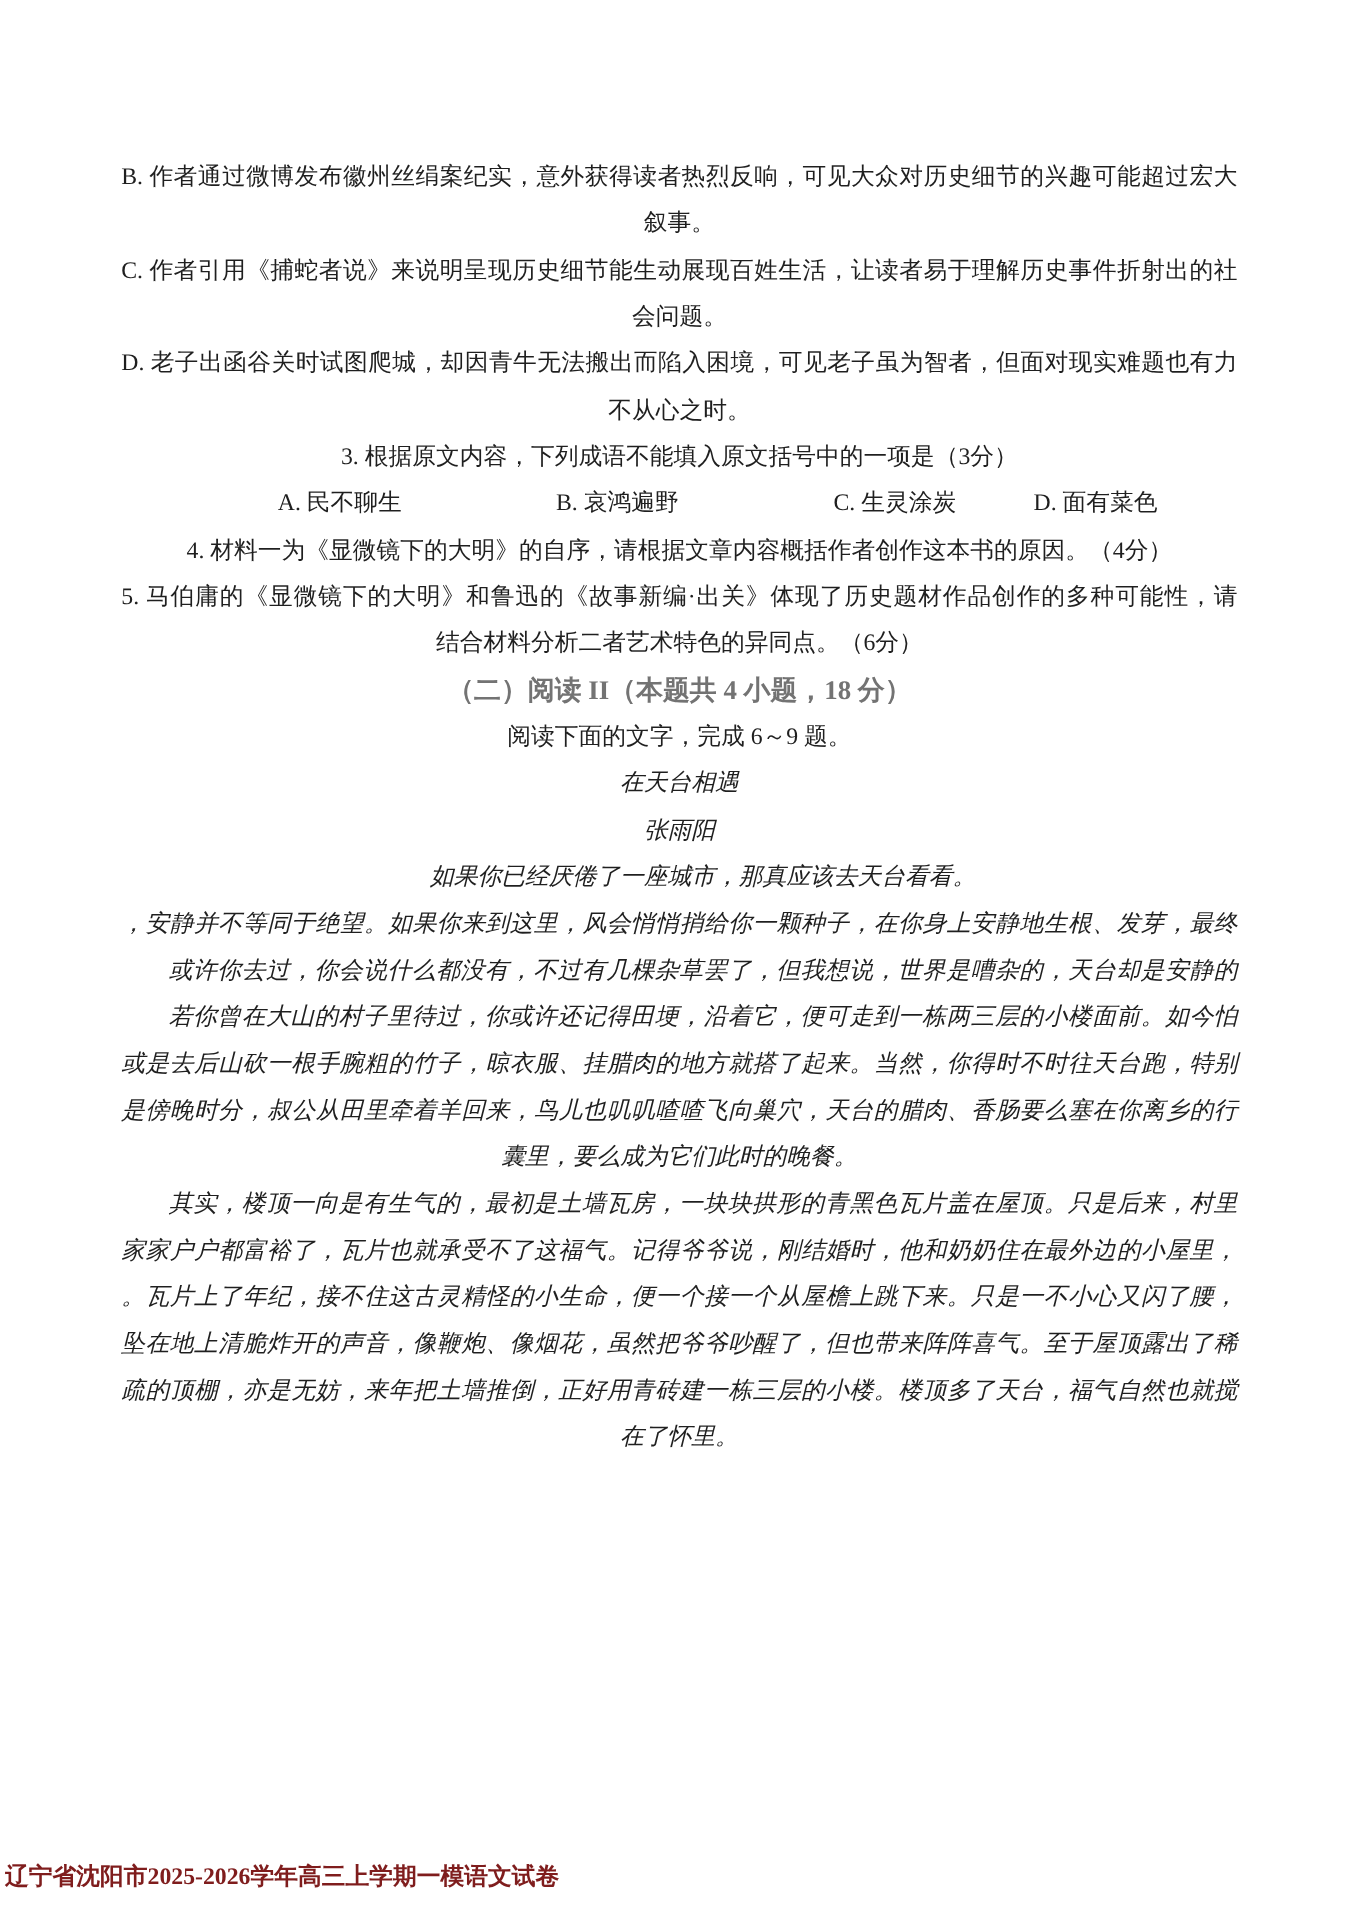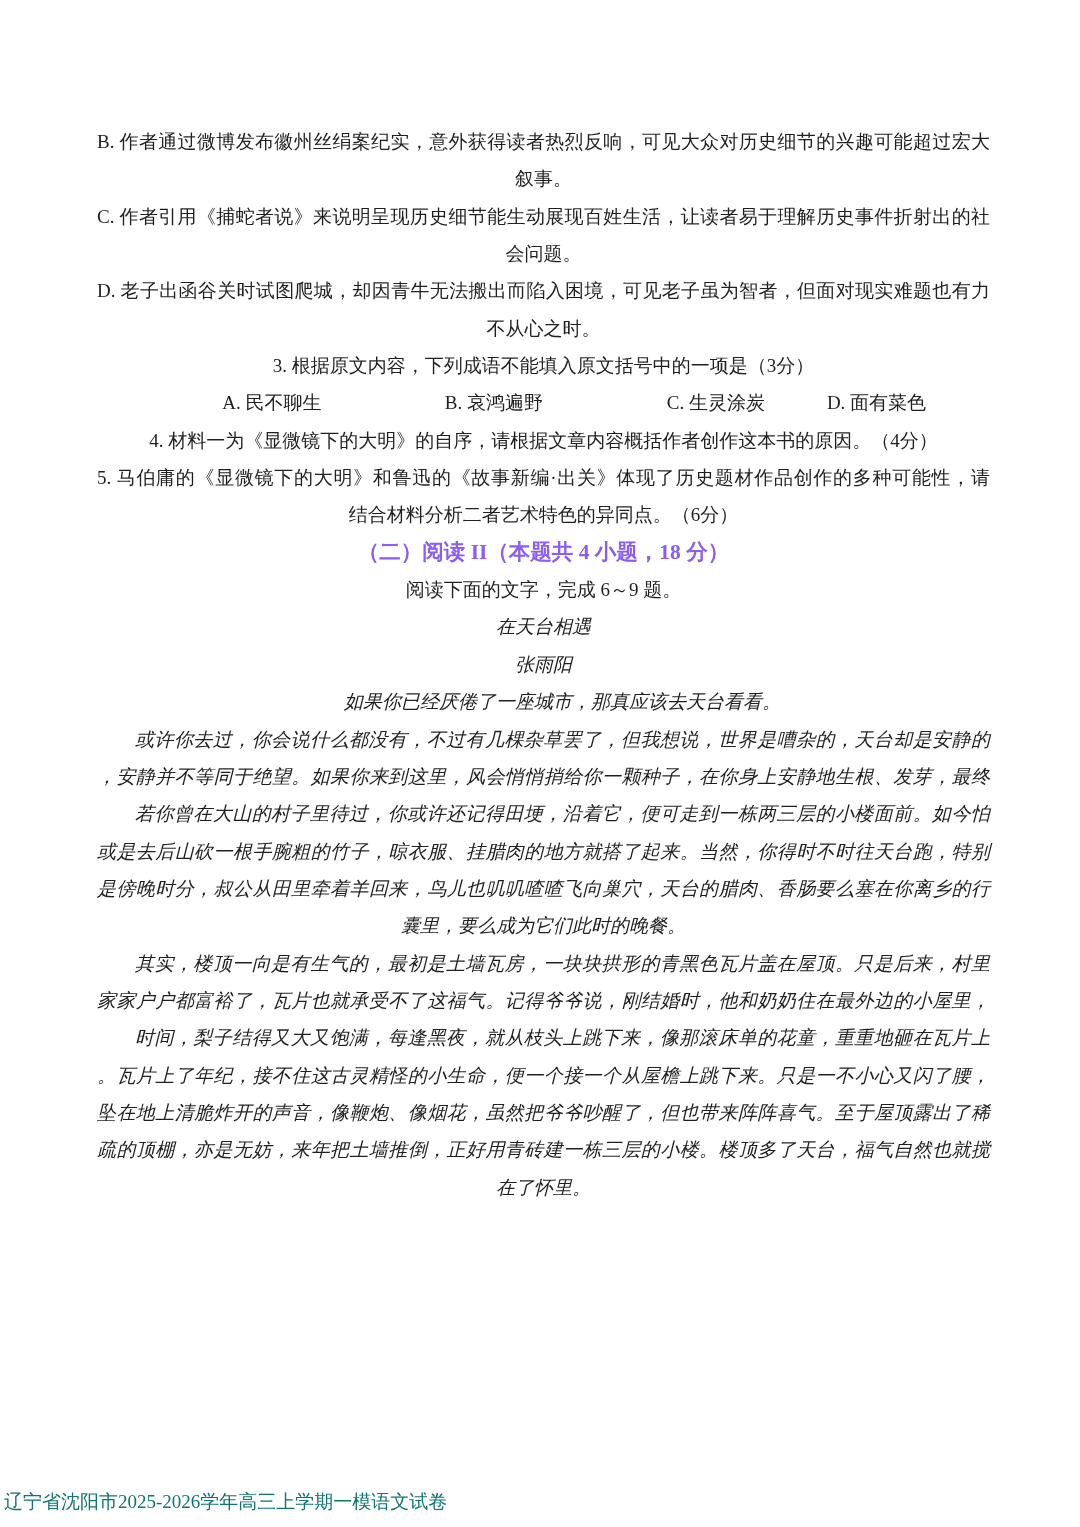--- a/index.html
+++ b/index.html
@@ -38,42 +38,43 @@
     text-indent: 38px;
   }
   .center {
     text-align: center;
     text-align-last: center;
     font-family: Liberation Serif, serif;
   }
   .heading {
     font-weight: bold;
     font-size: 21.5px;
-    color: #8b5cf6;
+    color: #737373;
   }
   
   .kai {
     font-style: italic;
   }
   .options-row span {
     display: inline-block;
     width: 222px;
     font-style: normal;
   }
   .options-row span:last-child {
     width: auto;
   }
   .footer-watermark {
     position: absolute;
     left: 4px;
     top: 1490px;
     font-size: 19px;
     line-height: 24px;
-    color: #0f766e;
+    color: #7f1d1d;
     white-space: nowrap;
+    font-weight: bold;
   }
 </style>
 </head>
 <body>
 
 <div class="page">
   <div class="content">
       <div>
         <div class="line full">B. 作者通过微博发布徽州丝绢案纪实，意外获得读者热烈反响，可见大众对历史细节的兴趣可能超过宏大</div>
         <div class="line">叙事。</div>
@@ -102,35 +103,34 @@
       <div>
         <div class="line kai center">在天台相遇</div>
       </div>
       <div>
         <div class="line kai center">张雨阳</div>
       </div>
       <div>
         <div class="line kai indent">如果你已经厌倦了一座城市，那真应该去天台看看。</div>
       </div>
       <div>
+        <div class="line kai full">，安静并不等同于绝望。如果你来到这里，风会悄悄捎给你一颗种子，在你身上安静地生根、发芽，最终</div>
         <div class="line kai indent full">或许你去过，你会说什么都没有，不过有几棵杂草罢了，但我想说，世界是嘈杂的，天台却是安静的</div>
-        <div class="line kai full">，安静并不等同于绝望。如果你来到这里，风会悄悄捎给你一颗种子，在你身上安静地生根、发芽，最终</div>
       </div>
       <div>
         <div class="line kai indent full">若你曾在大山的村子里待过，你或许还记得田埂，沿着它，便可走到一栋两三层的小楼面前。如今怕</div>
         <div class="line kai full">或是去后山砍一根手腕粗的竹子，晾衣服、挂腊肉的地方就搭了起来。当然，你得时不时往天台跑，特别</div>
         <div class="line kai full">是傍晚时分，叔公从田里牵着羊回来，鸟儿也叽叽喳喳飞向巢穴，天台的腊肉、香肠要么塞在你离乡的行</div>
         <div class="line kai">囊里，要么成为它们此时的晚餐。</div>
       </div>
       <div>
         <div class="line kai indent full">其实，楼顶一向是有生气的，最初是土墙瓦房，一块块拱形的青黑色瓦片盖在屋顶。只是后来，村里</div>
         <div class="line kai full">家家户户都富裕了，瓦片也就承受不了这福气。记得爷爷说，刚结婚时，他和奶奶住在最外边的小屋里，</div>
       </div>
       <div>
-        <div class="line kai indent full">时间，梨子结得又大又饱满，每逢黑夜，就从枝头上跳下来，像那滚床单的花童，重重地砸在瓦片上</div>
         <div class="line kai full">。瓦片上了年纪，接不住这古灵精怪的小生命，便一个接一个从屋檐上跳下来。只是一不小心又闪了腰，</div>
         <div class="line kai full">坠在地上清脆炸开的声音，像鞭炮、像烟花，虽然把爷爷吵醒了，但也带来阵阵喜气。至于屋顶露出了稀</div>
         <div class="line kai full">疏的顶棚，亦是无妨，来年把土墙推倒，正好用青砖建一栋三层的小楼。楼顶多了天台，福气自然也就搅</div>
         <div class="line kai">在了怀里。</div>
       </div>
     </div>
   <div class="footer-watermark">辽宁省沈阳市2025-2026学年高三上学期一模语文试卷</div>
 </div>
 
 </body></html>

